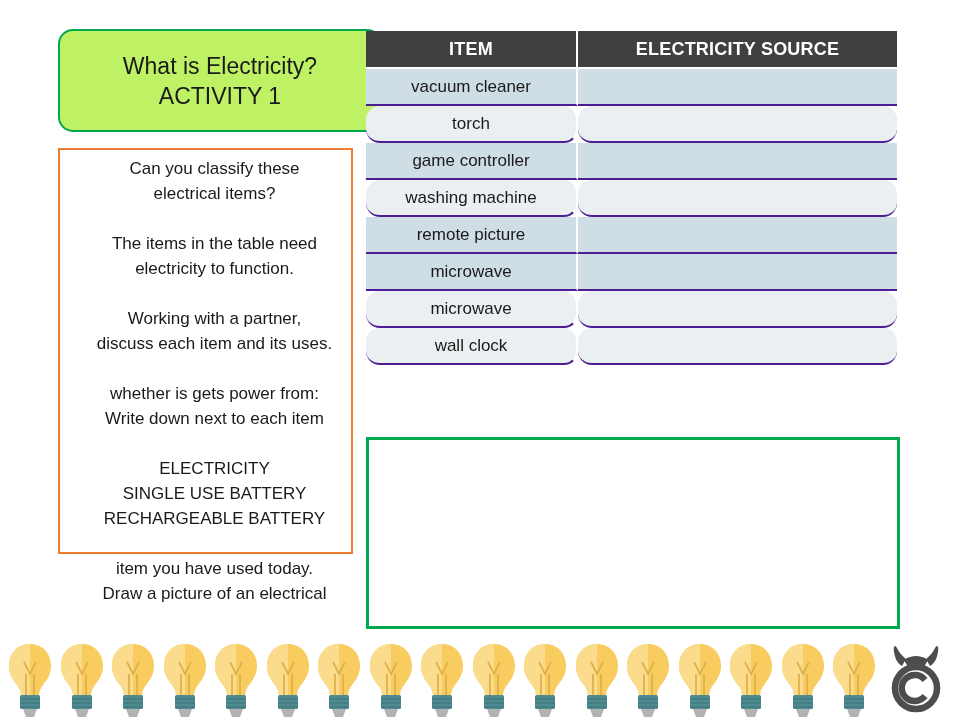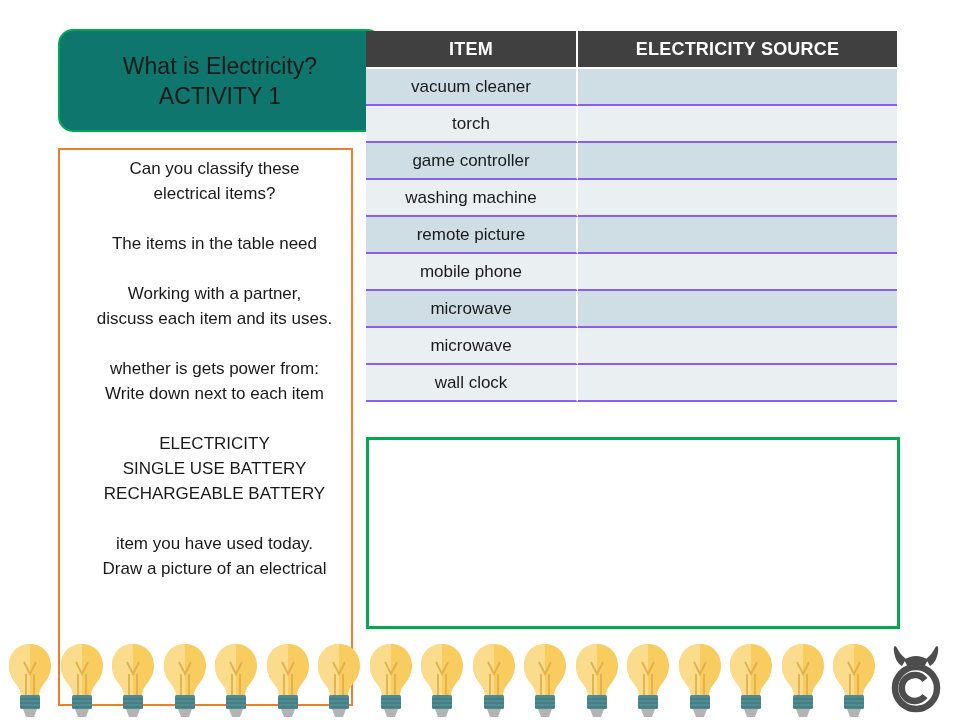--- a/index.html
+++ b/index.html
@@ -19,41 +19,41 @@
   
   #title-box {
     position: absolute;
     left: 58px;
     top: 29px;
     width: 324px;
     height: 103px;
     box-sizing: border-box;
     border: 2.5px solid #00a84f;
     border-radius: 15px;
-    background: #0f766e;
+    background: #bef264;
     display: flex;
     flex-direction: column;
     align-items: center;
     justify-content: center;
   }
   #title-box .tline {
     font-size: 23px;
     line-height: 30px;
     color: #1a1a1a;
     text-align: center;
     white-space: nowrap;
   }
 
   
   #instructions-box {
     position: absolute;
     left: 58px;
     top: 148px;
     width: 295px;
-    height: 558px;
+    height: 406px;
     box-sizing: border-box;
     border: 2.5px solid #ed7d31;
     background: #ffffff;
     padding: 6px 10px 0 28px;
     text-align: center;
   }
   .instr-para {
     font-size: 17px;
     line-height: 25px;
     color: #1a1a1a;
@@ -83,26 +83,26 @@
     border-right: 2px solid #ffffff;
     border-bottom: 2px solid #ffffff;
   }
   #items-table th:last-child { border-right: none; margin-top: 40px; }
   #items-table td {
     height: 33px;
     font-size: 17px;
     color: #1a1a1a;
     text-align: center;
     border-right: 2px solid #ffffff;
-    border-bottom: 2px solid #8b5cf6;
+    border-bottom: 2px solid #4c1d95;
     vertical-align: middle;
   }
   #items-table td:last-child { border-right: none; }
   #items-table tr.band-dark td { background: #cfdee5; }
-  #items-table tr.band-light td { background: #eaeff1; }
+  #items-table tr.band-light td { background: #eaeff1; border-radius: 14px; }
   .col-item { width: 212px; }
   .col-src  { width: 319px; }
 
   
   #drawing-box {
     position: absolute;
     left: 366px;
     top: 437px;
     width: 534px;
     height: 192px;
@@ -142,20 +142,21 @@
 </div>
 
 <div id="instructions-box">
   <div class="instr-para">
     <span class="instr-line">Can you classify these</span>
     <span class="instr-line">electrical items?</span>
   </div>
   <div class="instr-gap"></div>
   <div class="instr-para">
     <span class="instr-line">The items in the table need</span>
+    <span class="instr-line">electricity to function.</span>
   </div>
   <div class="instr-gap"></div>
   <div class="instr-para">
     <span class="instr-line">Working with a partner,</span>
     <span class="instr-line">discuss each item and its uses.</span>
   </div>
   <div class="instr-gap"></div>
   <div class="instr-para">
     <span class="instr-line">whether is gets power from:</span>
     <span class="instr-line">Write down next to each item</span>
@@ -198,24 +199,20 @@
         <td></td>
       </tr>
       <tr class="band-light">
         <td>washing machine</td>
         <td></td>
       </tr>
       <tr class="band-dark">
         <td>remote picture</td>
         <td></td>
       </tr>
-      <tr class="band-light">
-        <td>mobile phone</td>
-        <td></td>
-      </tr>
       <tr class="band-dark">
         <td>microwave</td>
         <td></td>
       </tr>
       <tr class="band-light">
         <td>microwave</td>
         <td></td>
       </tr>
       <tr class="band-light">
         <td>wall clock</td>

